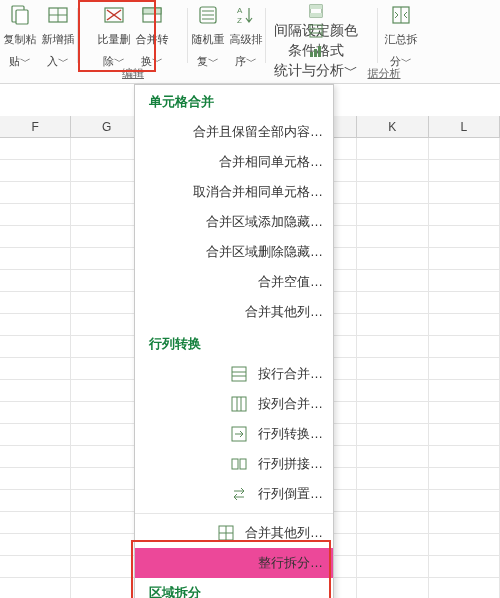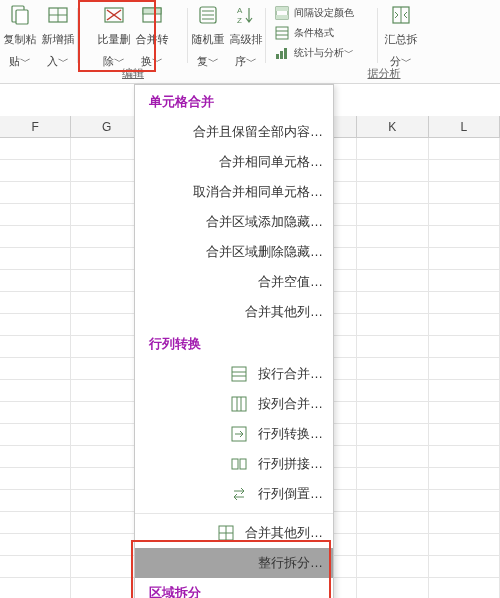--- a/index.html
+++ b/index.html
@@ -88,23 +88,24 @@
     display: flex;
     flex-direction: column;
     gap: 2px;
     padding: 2px 4px 0 6px;
   }
   .minibtn {
     display: flex;
     align-items: center;
     gap: 4px;
     height: 18px;
-    font-size: 10px;
+    font-size: 14px;
     cursor: pointer;
     color: #444;
+    flex-direction: column;
   }
   .minibtn .mic { width:16px; height:16px; display:inline-flex; align-items:center; justify-content:center;}
 
   
   .sheet {
     position: absolute;
     top: 84px;
     left: 0;
     right: 0;
     bottom: 0;
@@ -146,34 +147,34 @@
     background: #fff;
     border: 1px solid #c8c8c8;
     box-shadow: 2px 2px 6px rgba(0,0,0,.15);
     z-index: 50;
     padding-bottom: 4px;
   }
   .menu .section-title {
     font-weight: 700;
     font-size: 13px;
     padding: 8px 10px 6px 14px;
-    color: #a21caf;
+    color: #15803d;
   }
   .menu .item {
     display: flex;
     align-items: center;
     height: 30px;
     padding: 0 10px 0 14px;
     font-size: 13px;
     color: #333;
     cursor: pointer;
     gap: 10px;
     justify-content: flex-end;
   }
-  .menu .item.highlight { background: #a3a3a3; }
+  .menu .item.highlight { background: #ec4899; }
   .menu .item .mi-ic {
     width: 18px; height: 18px;
     display:inline-flex; align-items:center; justify-content:center;
     color:#6a8f6f;
   }
   .menu .item .mi-ic.empty { visibility: hidden; }
   .menu hr {
     border: none;
     border-top: 1px solid #e6e6e6;
     margin: 4px 0;

